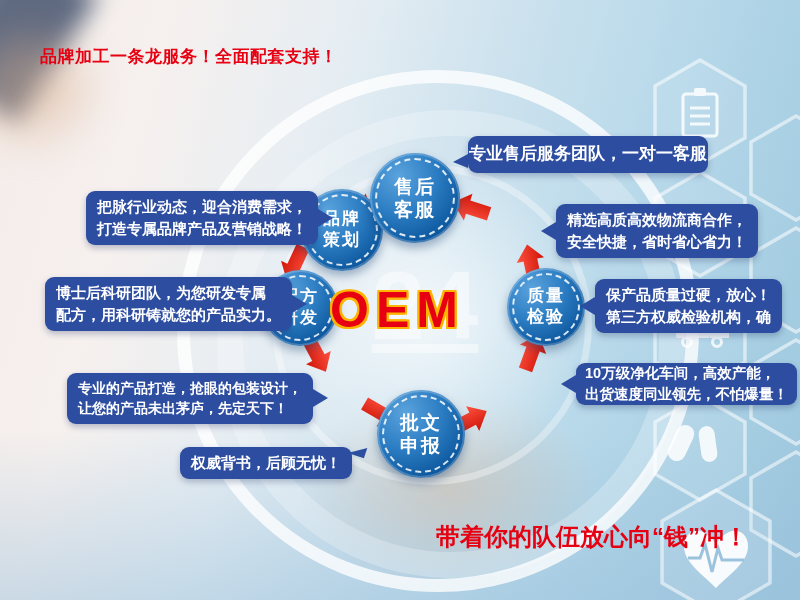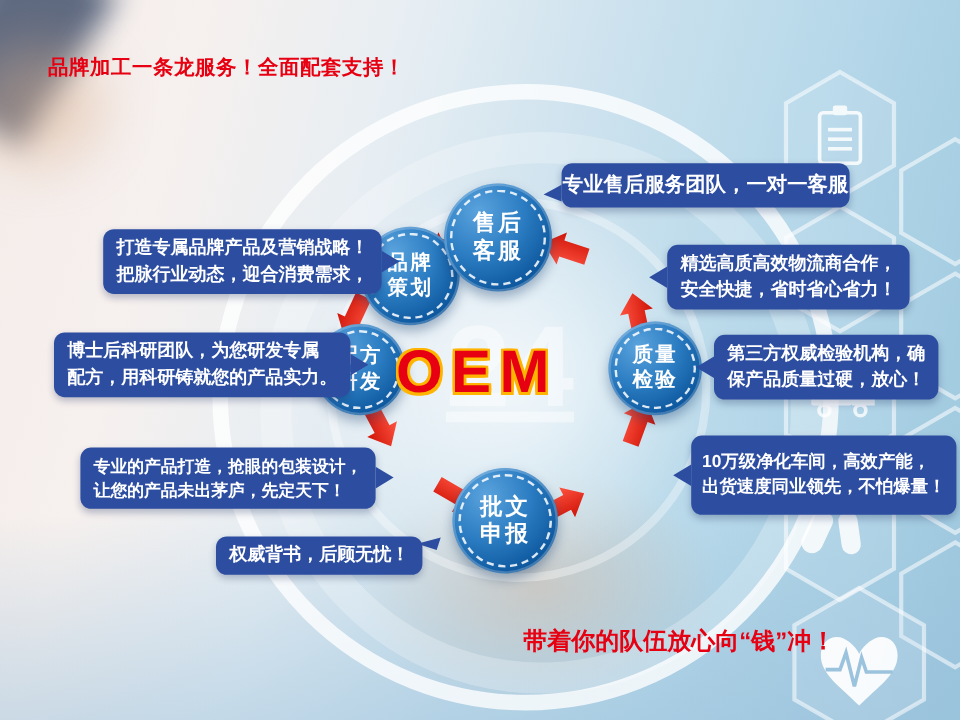--- a/index.html
+++ b/index.html
@@ -71,29 +71,29 @@
   .pt-bl::after{content:'';position:absolute;right:100%;bottom:5px;
     border-top:8px solid transparent;border-bottom:6px solid transparent;
     border-right:15px solid var(--bubble-blue,#2c4da0);}
   .pt-tr::after{content:'';position:absolute;left:100%;top:-2px;margin-left:-3px;
     border-bottom:11px solid var(--bubble-blue,#2c4da0);
     border-left:17px solid transparent;transform:rotate(18deg);}
   .b0{left:86px;top:191px;}
   .b1{left:45px;top:277px;}
   .b2{left:67px;top:373px;font-size:14px;}
   .b3{left:180px;top:447px;}
-  .b4{left:576px;top:363px;font-size:14.5px;padding:12px 9px;}
+  .b4{left:576px;top:363px;font-size:14.5px;padding:0 9px;}
   .b5{left:595px;top:279px;}
   .b6{left:556px;top:204px;}
   .b7{left:468px;top:136px;font-size:17px;padding:6px 1px;}
   
   .title{position:absolute;left:40px;top:45px;z-index:7;white-space:nowrap;
     font-size:17px;font-weight:bold;letter-spacing:.5px;color:var(--accent-red,#e60012);}
   .slogan{position:absolute;left:436px;top:521px;z-index:7;white-space:nowrap;
-    font-size:20px;font-weight:bold;color:var(--accent-red,#e60012);text-align:center;}
+    font-size:24px;font-weight:bold;color:var(--accent-red,#e60012);text-align:center;}
 </style>
 </head>
 <body>
 
 <div class="stage">
 
   <div class="bg-base"></div>
   <div class="photo-shoulder"></div>
   <div class="photo-skin"></div>
   <div class="hand-glow"></div>
@@ -178,41 +178,41 @@
   <div class="node n5 n-sm">
     <span>质量</span>
     <span>检验</span>
   </div>
   <div class="node n7 n-lg">
     <span>售后</span>
     <span>客服</span>
   </div>
 
   <div class="bubble b0 pt-r">
+    <span class="ln">把脉行业动态，迎合消费需求，</span>
     <span class="ln">打造专属品牌产品及营销战略！</span>
-    <span class="ln">把脉行业动态，迎合消费需求，</span>
   </div>
   <div class="bubble b1 pt-r">
     <span class="ln">博士后科研团队，为您研发专属</span>
     <span class="ln">配方，用科研铸就您的产品实力。</span>
   </div>
   <div class="bubble b2 pt-r">
     <span class="ln">专业的产品打造，抢眼的包装设计，</span>
     <span class="ln">让您的产品未出茅庐，先定天下！</span>
   </div>
   <div class="bubble b3 pt-tr">
     <span class="ln">权威背书，后顾无忧！</span>
   </div>
   <div class="bubble b4 pt-l">
     <span class="ln">10万级净化车间，高效产能，</span>
     <span class="ln">出货速度同业领先，不怕爆量！</span>
   </div>
   <div class="bubble b5 pt-l">
+    <span class="ln">保产品质量过硬，放心！</span>
     <span class="ln">第三方权威检验机构，确</span>
-    <span class="ln">保产品质量过硬，放心！</span>
   </div>
   <div class="bubble b6 pt-l">
     <span class="ln">精选高质高效物流商合作，</span>
     <span class="ln">安全快捷，省时省心省力！</span>
   </div>
   <div class="bubble b7 pt-bl">
     <span class="ln">专业售后服务团队，一对一客服</span>
   </div>
 
   <div class="oem">OEM</div>

